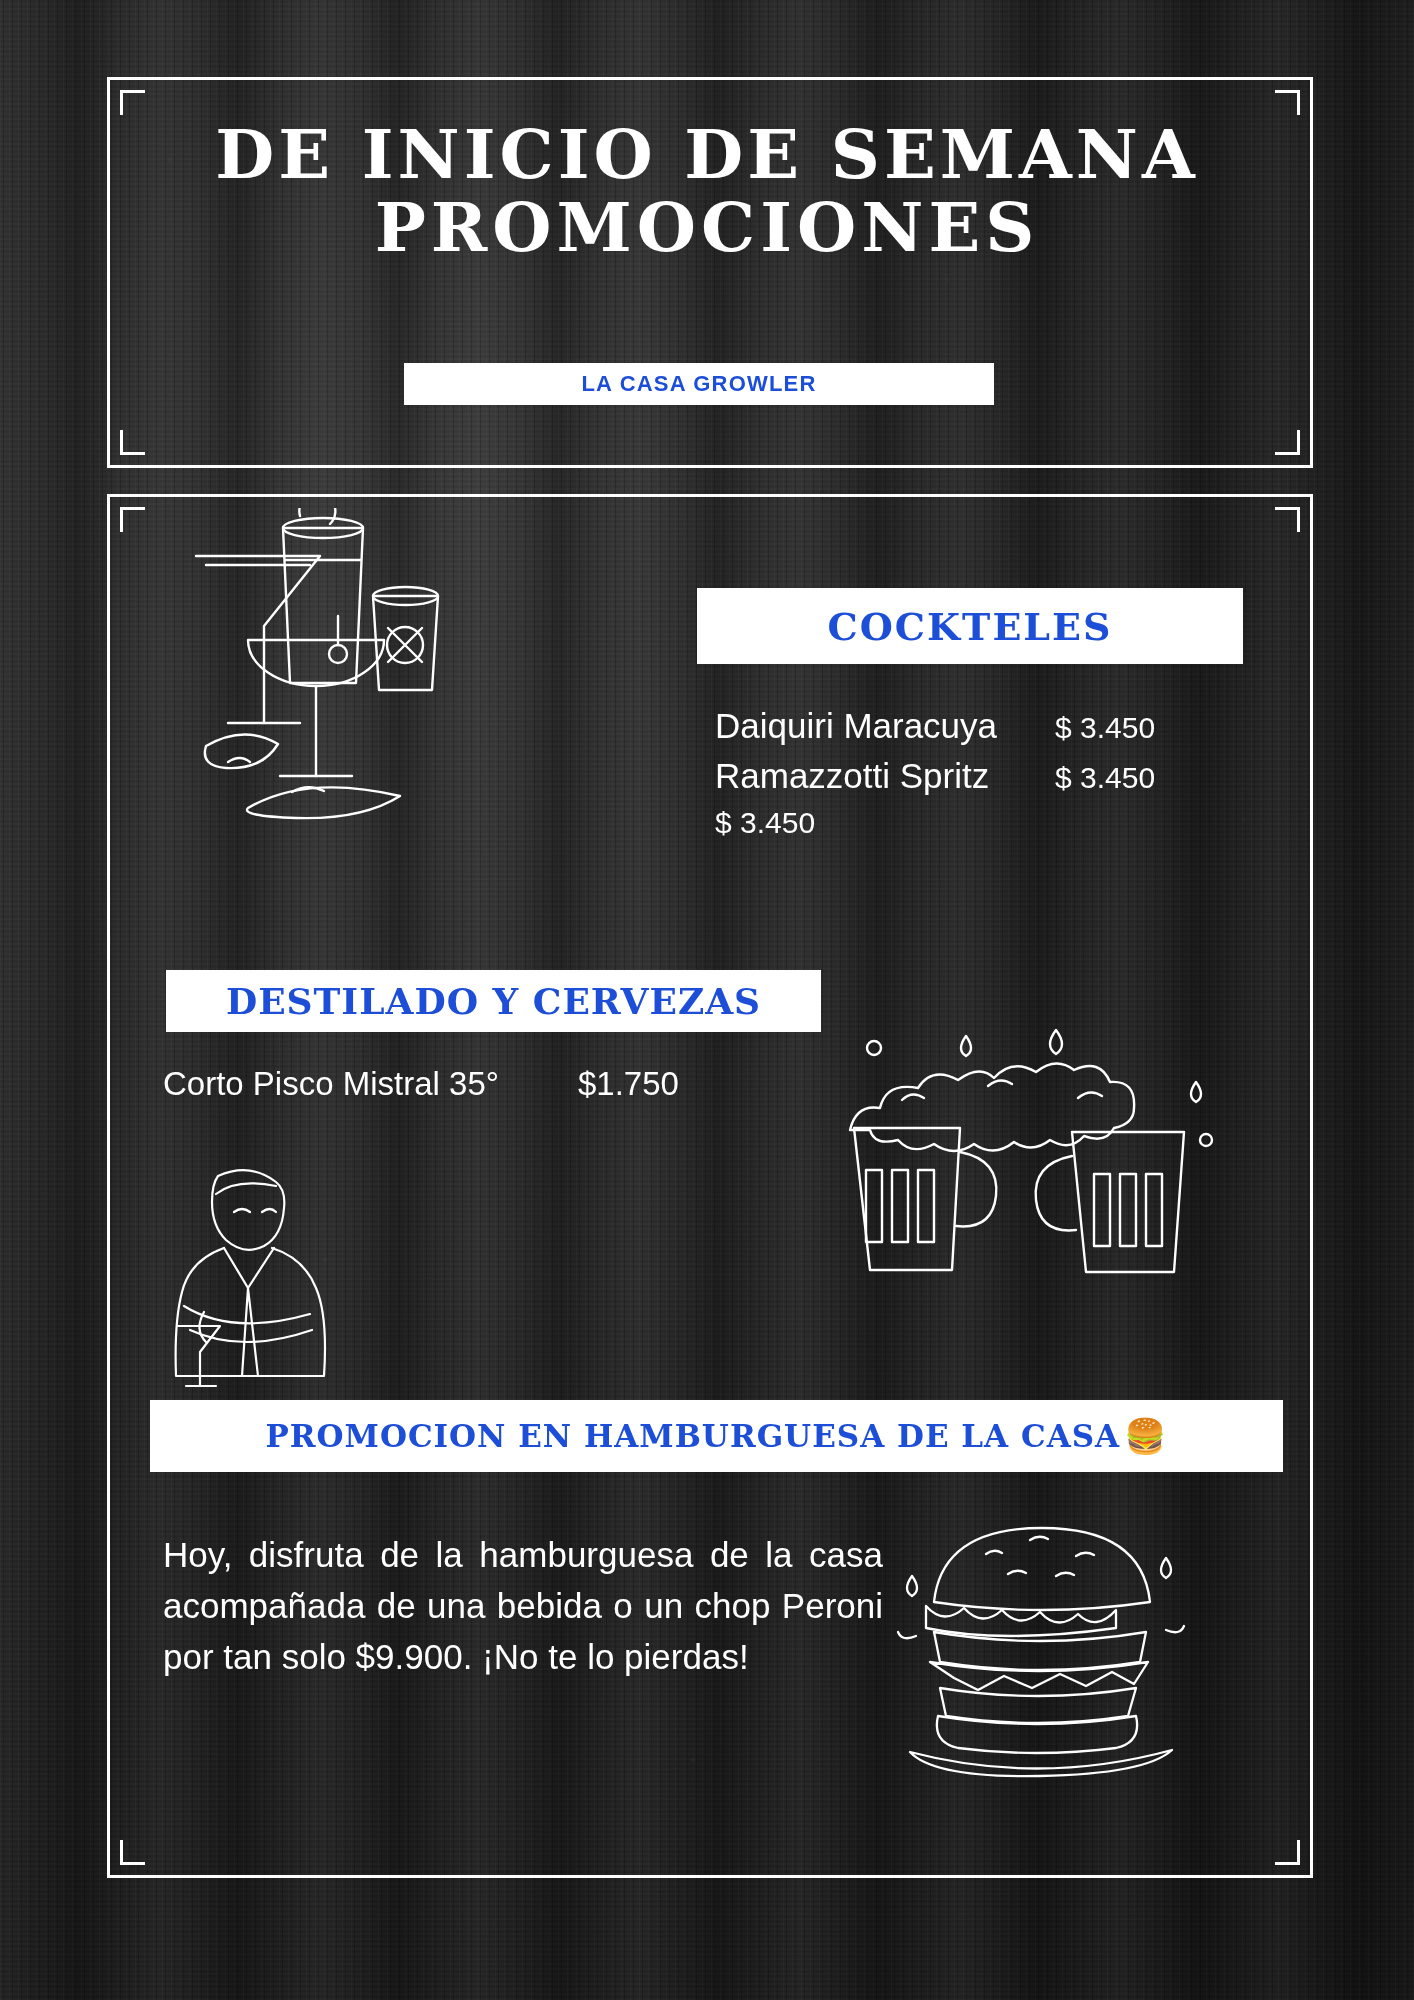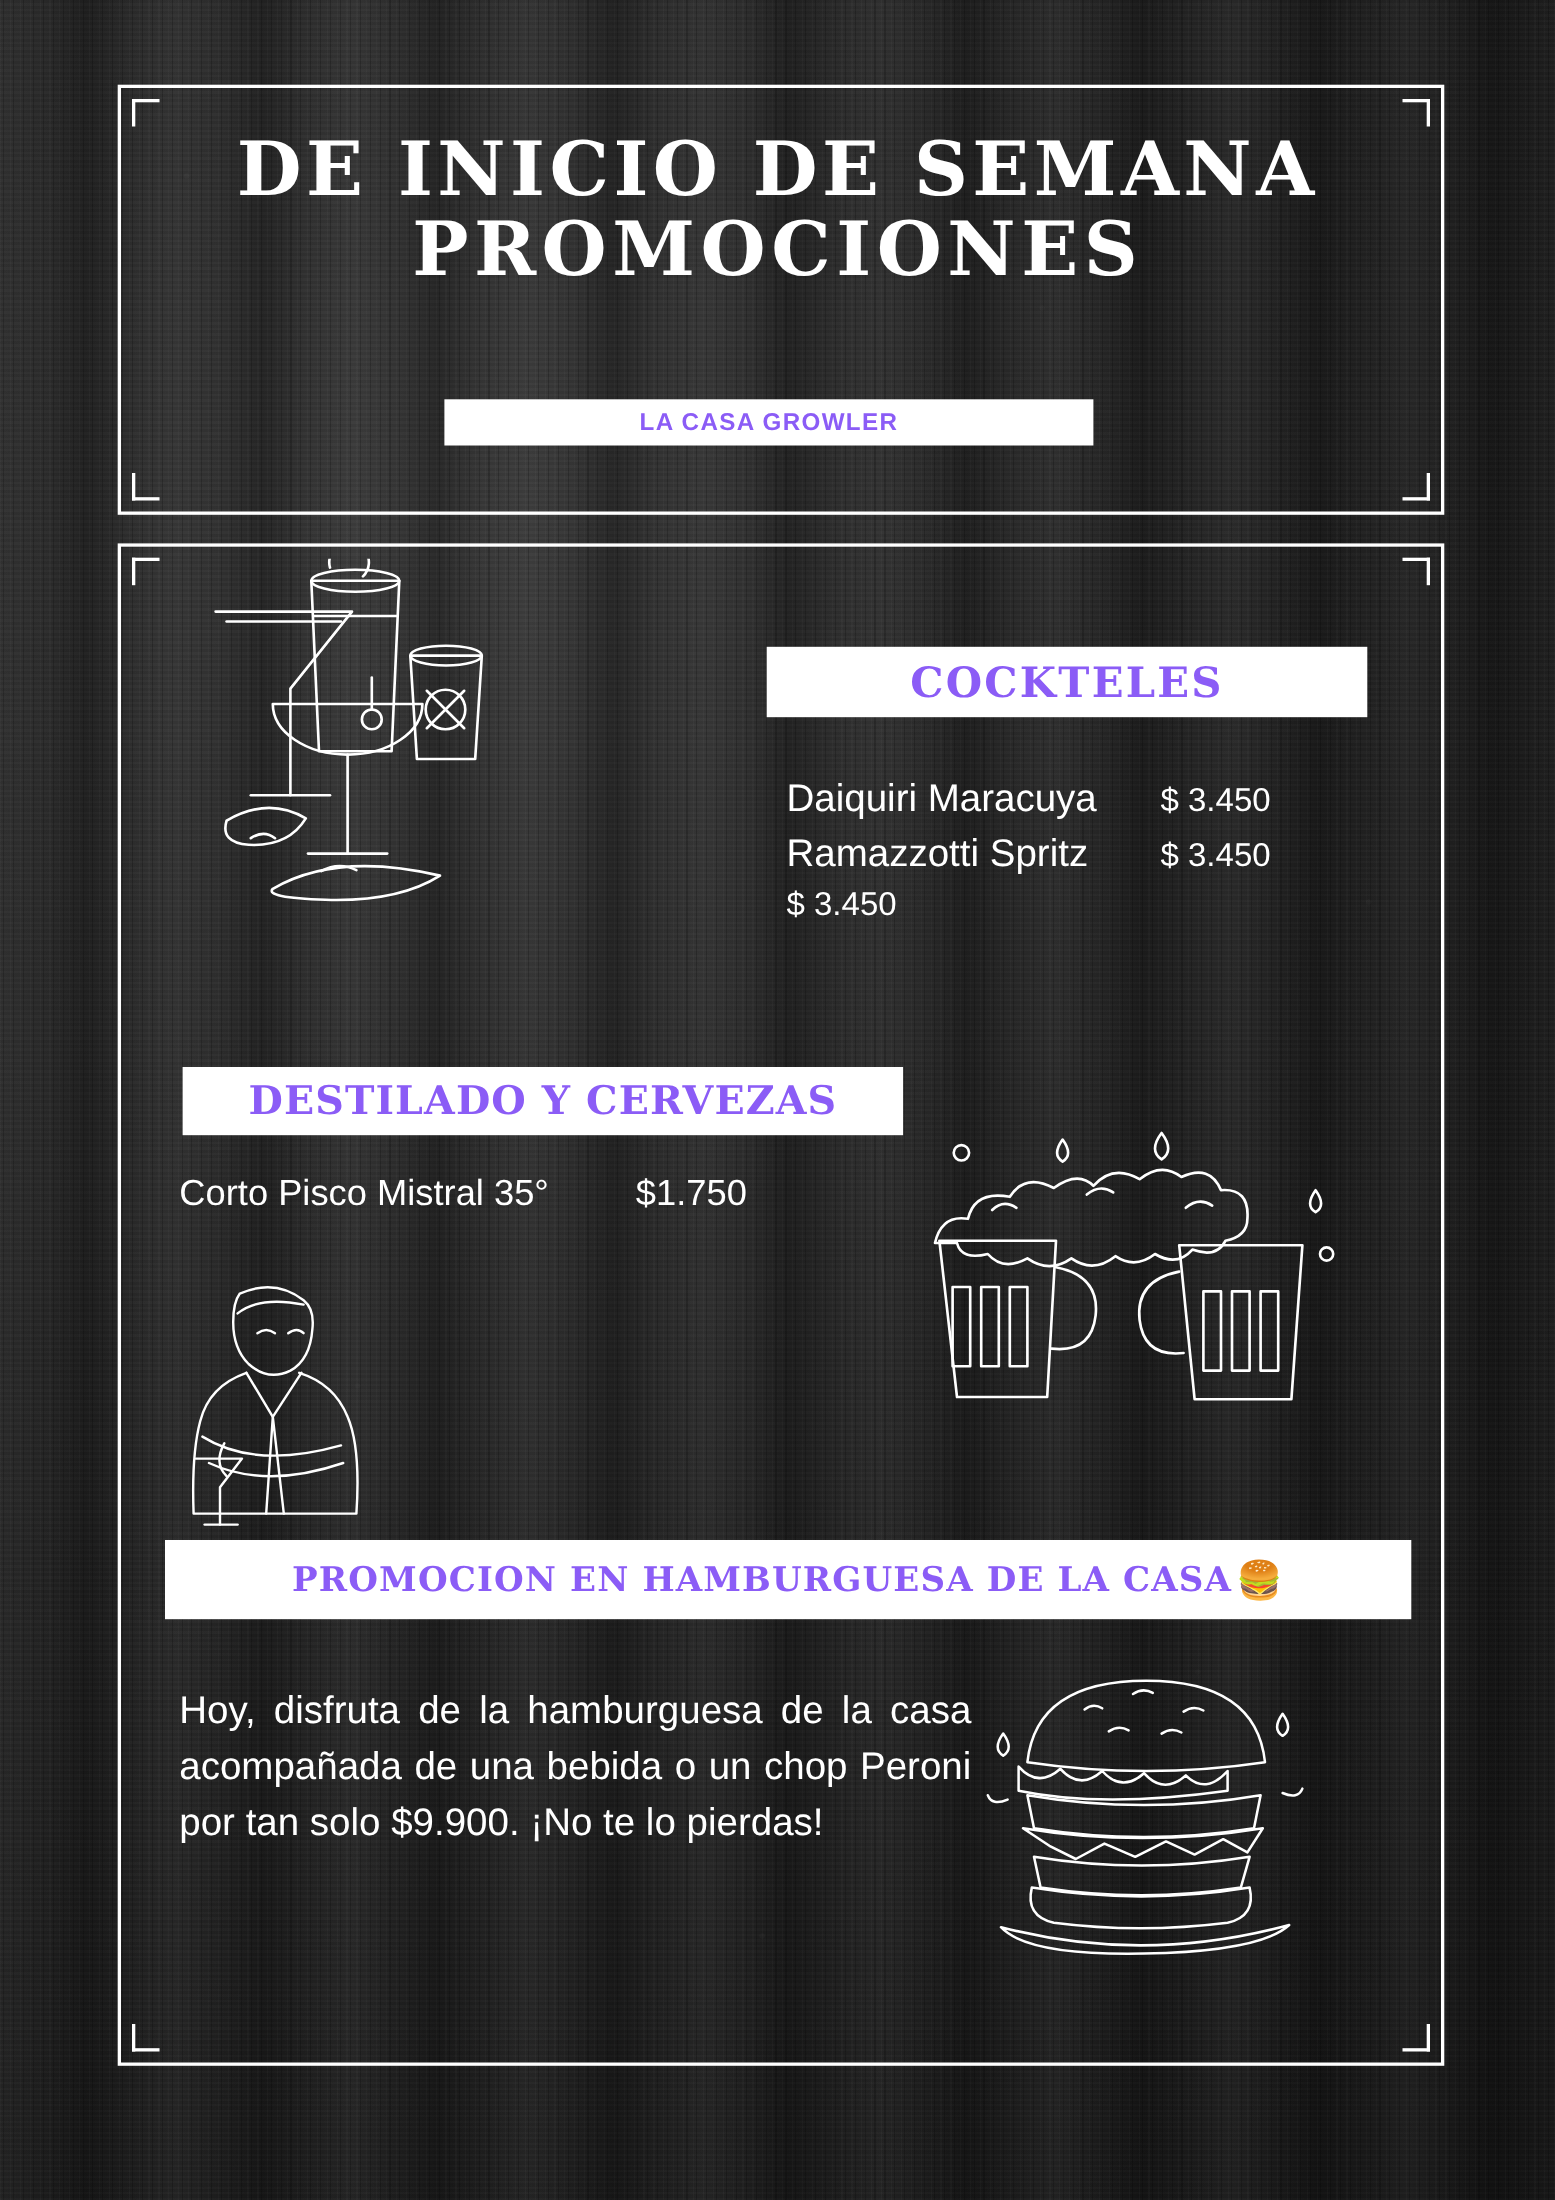--- a/index.html
+++ b/index.html
@@ -94,41 +94,41 @@
     font-weight: bold;
     letter-spacing: 5px;
     color: #fff;
     line-height: 1.08;
   }
   #title-line-1 { font-size: 68px; }
   #title-line-2 { font-size: 68px; margin-top: 18px; letter-spacing: 4px; }
 
   .white-band {
     background: #ffffff;
-    color: #8b5cf6;
+    color: #1d4ed8;
     display: flex;
     align-items: center;
     justify-content: center;
     font-weight: bold;
   }
 
   #brand-band {
     position: absolute;
     left: 404px; top: 363px;
     width: 590px; height: 42px;
     font-size: 22px;
     letter-spacing: 1.2px;
     font-family: "Liberation Sans", sans-serif;
   }
 
   
   #cockteles-band {
     position: absolute;
     left: 697px; top: 588px;
-    width: 546px; height: 64px;
+    width: 546px; height: 76px;
     font-family: "DejaVu Serif", serif;
     font-size: 38px;
     letter-spacing: 2px;
   }
   #cockteles-list {
     position: absolute;
     left: 715px; top: 706px;
     width: 540px;
   }
   .drink-row {

